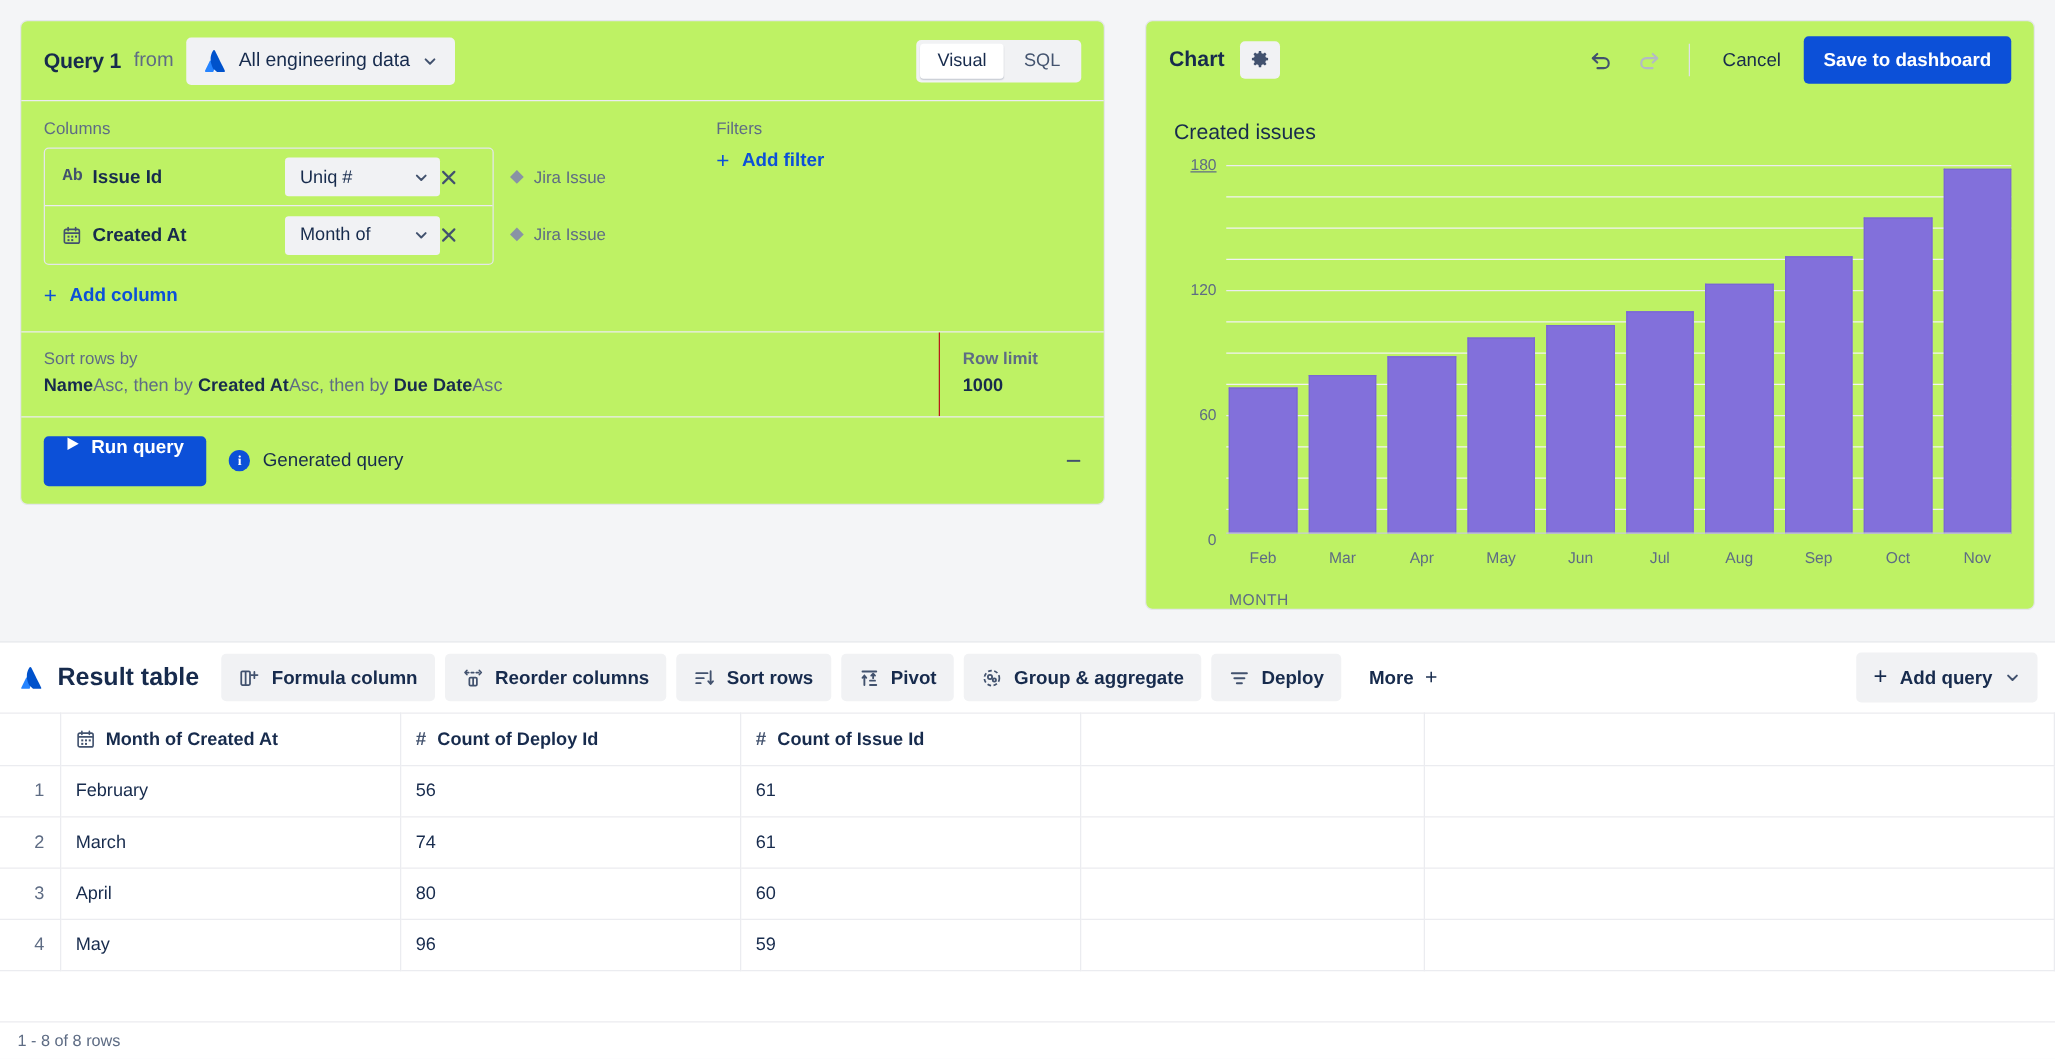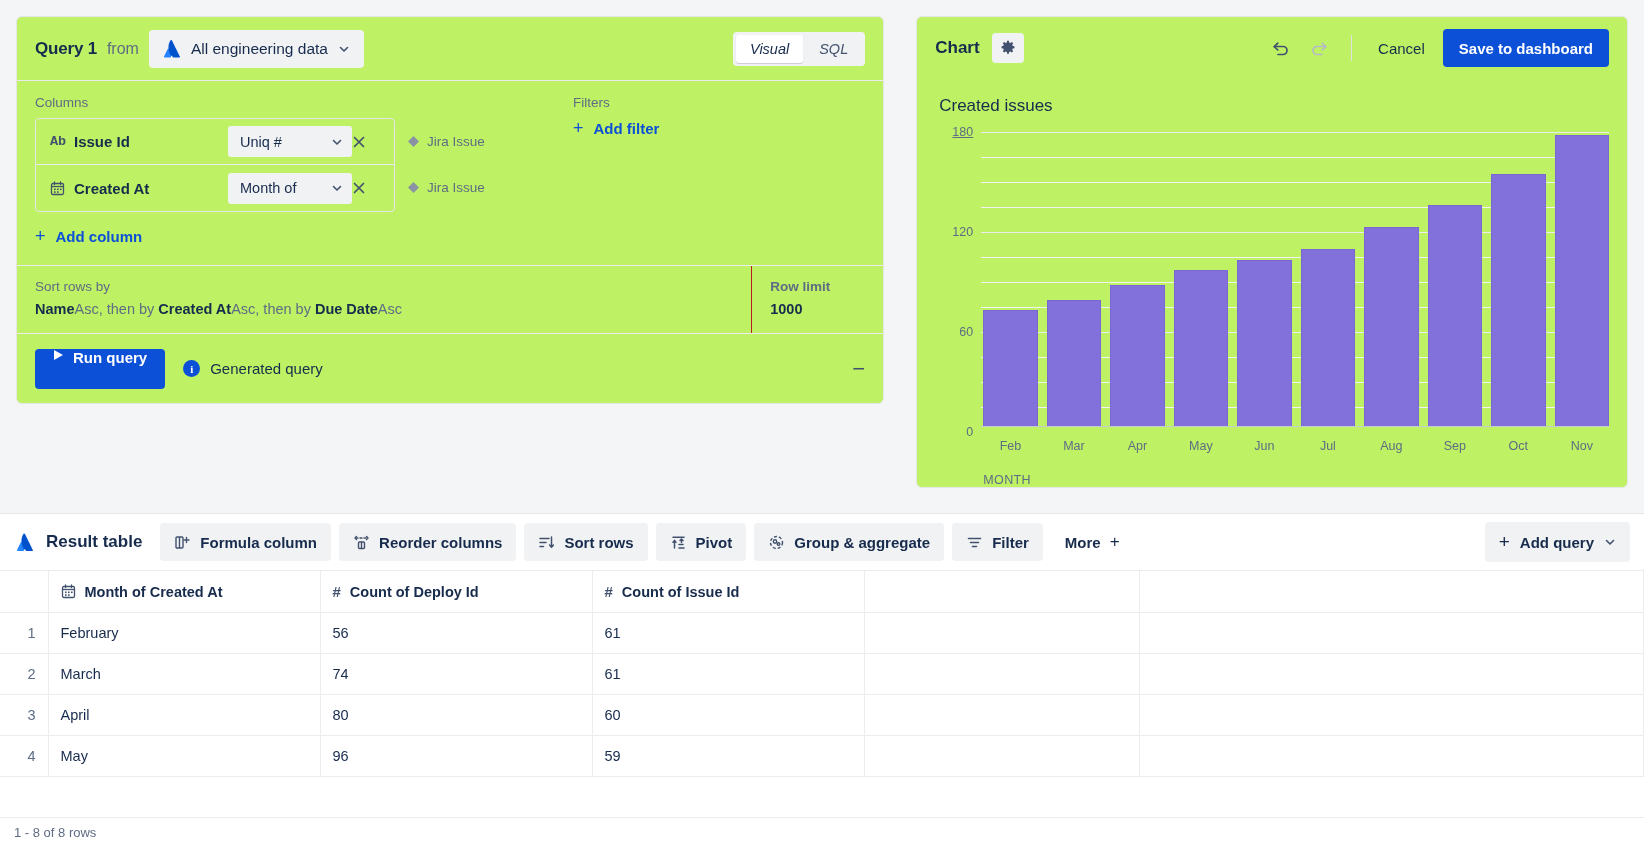--- a/index.html
+++ b/index.html
@@ -37,21 +37,21 @@
   }
   .ds-chip .label { font-size: 15.5px; color: #172b4d; }
   .atlas-logo { width: 20px; height: 18px; position: relative; display: block; }
 
   .toggle-wrap {
     margin-left: auto; display: flex; background: #f1f2f4;
     border-radius: 4px; padding: 3px; gap: 2px;
   }
   .toggle-wrap div {
     font-size: 14.5px; padding: 6px 14px; border-radius: 3px;
-    color: #44546f; cursor: pointer; font-style: italic;
+    color: #44546f; cursor: pointer;
   }
   .toggle-wrap div.active { background: #fff; color: #172b4d; box-shadow: 0 1px 1px rgba(9,30,66,.18); }
 
   .qp-body { padding: 14px 18px 0 18px; display: flex; flex: 1; }
   .col-section { width: 520px; }
   .section-label { font-size: 13.5px; color: #5e6c84; margin-bottom: 8px; }
 
   .col-box { border: 1px solid #e4e6ea; border-radius: 4px; width: 360px; }
   .col-row {
     display: flex; align-items: center; height: 46px; padding: 0 8px 0 14px;
@@ -132,21 +132,21 @@
   .bar-col { flex: 1; display: flex; flex-direction: column; justify-content: flex-end; height: 100%; }
   .bar { background: #8270db; border: 1px solid #7a67d4; border-bottom: none; width: 100%; }
   .xaxis { position: absolute; left: 44px; right: 0; bottom: -26px; display: flex; gap: 9px; }
   .xlab { flex: 1; text-align: center; font-size: 12.5px; color: #5e6c84; }
   .axis-name { font-size: 12.5px; letter-spacing: .4px; color: #5e6c84; padding: 46px 0 0 66px; }
   .baseline { position: absolute; left: 42px; right: 0; bottom: 0; height: 1px; background: #c7cbd4; }
 
   
   .results { position: absolute; left: 0; right: 0; top: 513px; bottom: 0; background: #fff; border-top: 1px solid #e4e6ea; }
   .res-toolbar { height: 56px; display: flex; align-items: center; padding: 0 14px; gap: 8px; }
-  .res-title { display: flex; align-items: center; gap: 12px; font-size: 17px; font-weight: 700; padding-right: 10px; }
+  .res-title { display: flex; align-items: center; gap: 12px; font-size: 20px; font-weight: 700; padding-right: 10px; }
   .tb-btn {
     display: flex; align-items: center; gap: 9px; height: 38px;
     background: #f1f2f4; border-radius: 4px; padding: 0 14px;
     font-size: 15px; color: #172b4d; font-weight: 600; cursor: pointer; white-space: nowrap;
   }
   .tb-plain { background: none; }
   .add-query-btn {
     margin-left: auto; display: flex; align-items: center; gap: 10px;
     height: 40px; background: #f1f2f4; border-radius: 4px; padding: 0 14px;
     font-size: 15px; font-weight: 600; cursor: pointer;
@@ -493,21 +493,21 @@
       </span>
       <span>Group &amp; aggregate</span>
     </div>
 
     <div class="tb-btn">
       <span>
         <svg width="17" height="17" viewBox="0 0 17 17">
           <path d="M2.5 4.5 H14.5 M4.5 8.5 H12.5 M6.5 12.5 H10.5" stroke="#42526e" stroke-width="1.6" stroke-linecap="round"></path>
         </svg>
       </span>
-      <span>Filter</span>
+      <span>Deploy</span>
     </div>
 
     <div class="tb-btn tb-plain">
       <span>More</span>
       <span style="font-size:17px;font-weight:400;">+</span>
     </div>
 
     <div class="add-query-btn">
       <span style="font-size:19px;font-weight:400;">+</span>
       <span>Add query</span>

